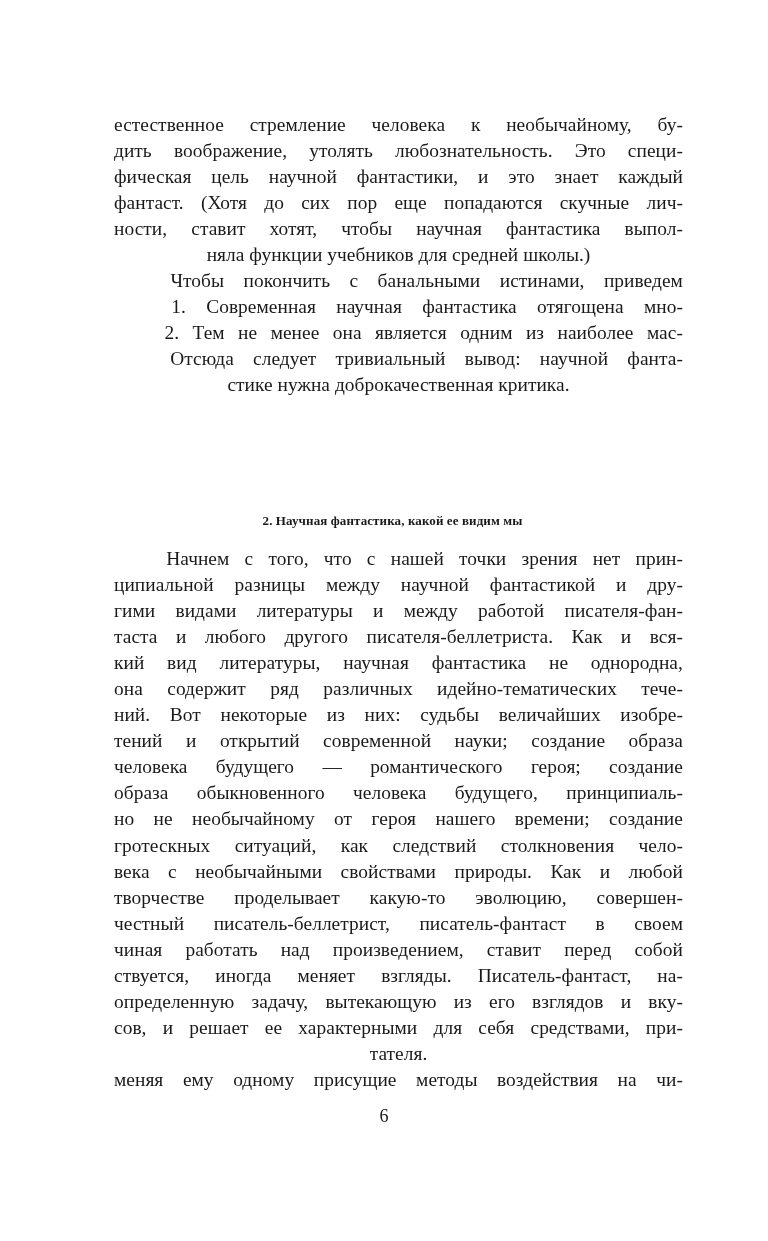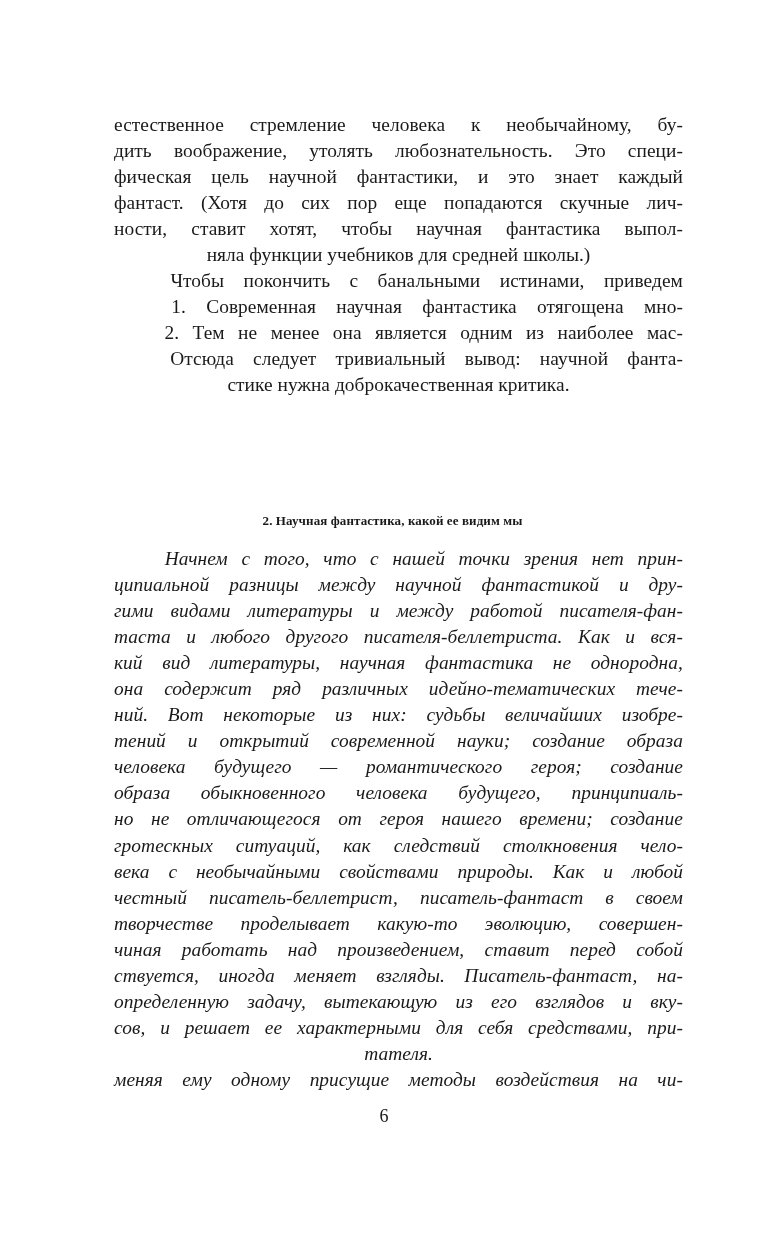--- a/index.html
+++ b/index.html
@@ -70,21 +70,20 @@
     font-weight: bold;
     letter-spacing: 0.1px;
     text-indent: -12px;
   }
 
   .body-block-2 {
     position: absolute;
     left: 114px;
     top: 546px;
     width: 569px;
-    font-style: italic;
   }
 
   .page-number {
     position: absolute;
     left: 0;
     top: 1105px;
     width: 768px;
     text-align: center;
     font-size: 18px;
     line-height: 22px;
@@ -127,25 +126,25 @@
         <div class="ln"><span class="indent-spacer"></span><span>Начнем</span><span>с</span><span>того,</span><span>что</span><span>с</span><span>нашей</span><span>точки</span><span>зрения</span><span>нет</span><span>прин-</span></div>
         <div class="ln"><span>ципиальной</span><span>разницы</span><span>между</span><span>научной</span><span>фантастикой</span><span>и</span><span>дру-</span></div>
         <div class="ln"><span>гими</span><span>видами</span><span>литературы</span><span>и</span><span>между</span><span>работой</span><span>писателя-фан-</span></div>
         <div class="ln"><span>таста</span><span>и</span><span>любого</span><span>другого</span><span>писателя-беллетриста.</span><span>Как</span><span>и</span><span>вся-</span></div>
         <div class="ln"><span>кий</span><span>вид</span><span>литературы,</span><span>научная</span><span>фантастика</span><span>не</span><span>однородна,</span></div>
         <div class="ln"><span>она</span><span>содержит</span><span>ряд</span><span>различных</span><span>идейно-тематических</span><span>тече-</span></div>
         <div class="ln"><span>ний.</span><span>Вот</span><span>некоторые</span><span>из</span><span>них:</span><span>судьбы</span><span>величайших</span><span>изобре-</span></div>
         <div class="ln"><span>тений</span><span>и</span><span>открытий</span><span>современной</span><span>науки;</span><span>создание</span><span>образа</span></div>
         <div class="ln"><span>человека</span><span>будущего</span><span>—</span><span>романтического</span><span>героя;</span><span>создание</span></div>
         <div class="ln"><span>образа</span><span>обыкновенного</span><span>человека</span><span>будущего,</span><span>принципиаль-</span></div>
-        <div class="ln"><span>но</span><span>не</span><span>отличающегося</span><span>от</span><span>героя</span><span>нашего</span><span>времени;</span><span>создание</span></div>
+        <div class="ln"><span>но</span><span>не</span><span>необычайному</span><span>от</span><span>героя</span><span>нашего</span><span>времени;</span><span>создание</span></div>
         <div class="ln"><span>гротескных</span><span>ситуаций,</span><span>как</span><span>следствий</span><span>столкновения</span><span>чело-</span></div>
         <div class="ln"><span>века</span><span>с</span><span>необычайными</span><span>свойствами</span><span>природы.</span><span>Как</span><span>и</span><span>любой</span></div>
+        <div class="ln"><span>творчестве</span><span>проделывает</span><span>какую-то</span><span>эволюцию,</span><span>совершен-</span></div>
         <div class="ln"><span>честный</span><span>писатель-беллетрист,</span><span>писатель-фантаст</span><span>в</span><span>своем</span></div>
-        <div class="ln"><span>творчестве</span><span>проделывает</span><span>какую-то</span><span>эволюцию,</span><span>совершен-</span></div>
         <div class="ln"><span>чиная</span><span>работать</span><span>над</span><span>произведением,</span><span>ставит</span><span>перед</span><span>собой</span></div>
         <div class="ln"><span>ствуется,</span><span>иногда</span><span>меняет</span><span>взгляды.</span><span>Писатель-фантаст,</span><span>на-</span></div>
         <div class="ln"><span>определенную</span><span>задачу,</span><span>вытекающую</span><span>из</span><span>его</span><span>взглядов</span><span>и</span><span>вку-</span></div>
         <div class="ln"><span>сов,</span><span>и</span><span>решает</span><span>ее</span><span>характерными</span><span>для</span><span>себя</span><span>средствами,</span><span>при-</span></div>
         <div class="ln last">тателя.</div>
         <div class="ln"><span>меняя</span><span>ему</span><span>одному</span><span>присущие</span><span>методы</span><span>воздействия</span><span>на</span><span>чи-</span></div>
       </div>
     </div>
 
   <div class="page-number">6</div>

